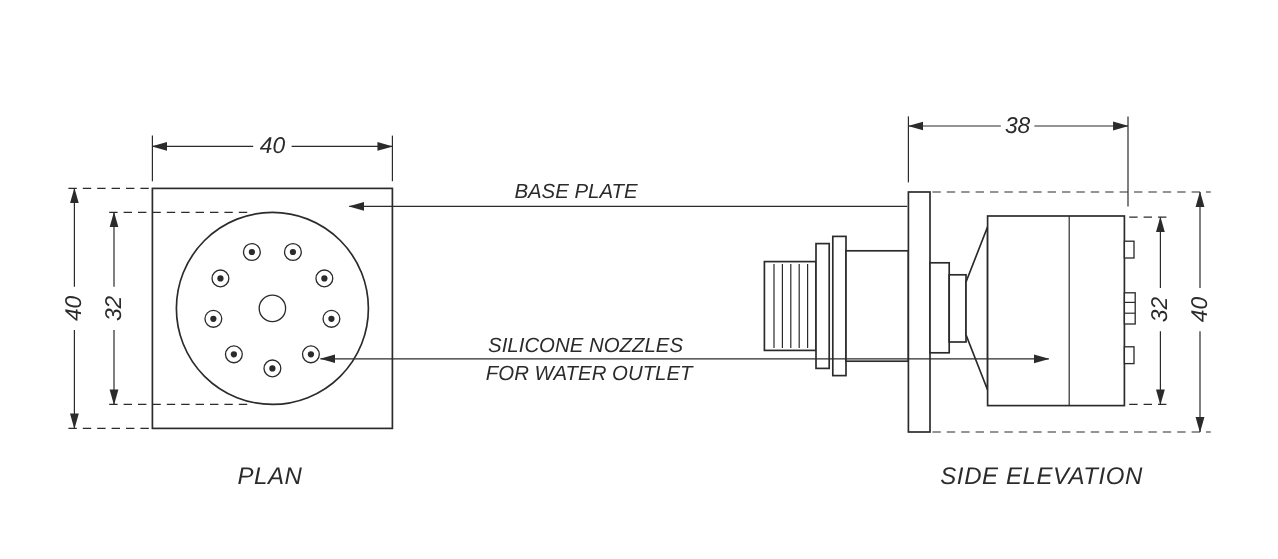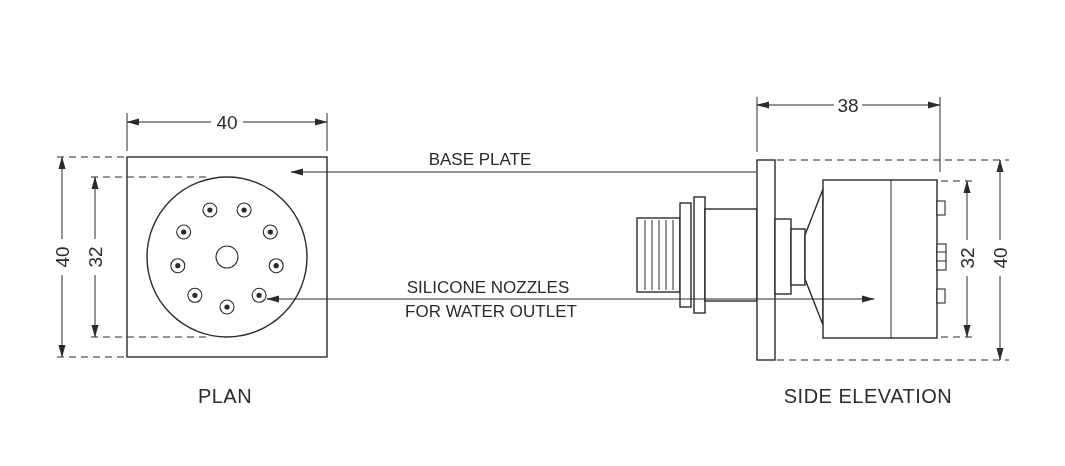--- a/index.html
+++ b/index.html
@@ -3,20 +3,21 @@
 <meta charset="utf-8">
 <style>
   html, body { margin: 0; padding: 0; background: #ffffff; }
   #canvas {
     position: relative;
     width: 1065px;
     height: 466px;
     background: #ffffff;
     overflow: hidden;
     font-family: "Liberation Sans", sans-serif;
+    font-style: italic;
   }
   svg { display: block; }
   .outline { fill: #ffffff; stroke: #2b2b2b; stroke-width: 1.4; }
   .thin    { stroke-width: 1.1; }
   .dot     { fill: #2b2b2b; stroke: none; }
   .dim     { stroke: #2b2b2b; stroke-width: 1; fill: none; }
   .dashed  { stroke-dasharray: 7 5; }
   text { fill: #2b2b2b; font-family: "Liberation Sans", sans-serif; }
   .dimtext   { font-size: 19px; text-anchor: middle; dominant-baseline: central; }
   .view-label{ font-size: 20px; text-anchor: middle; letter-spacing: 0.5px; }

